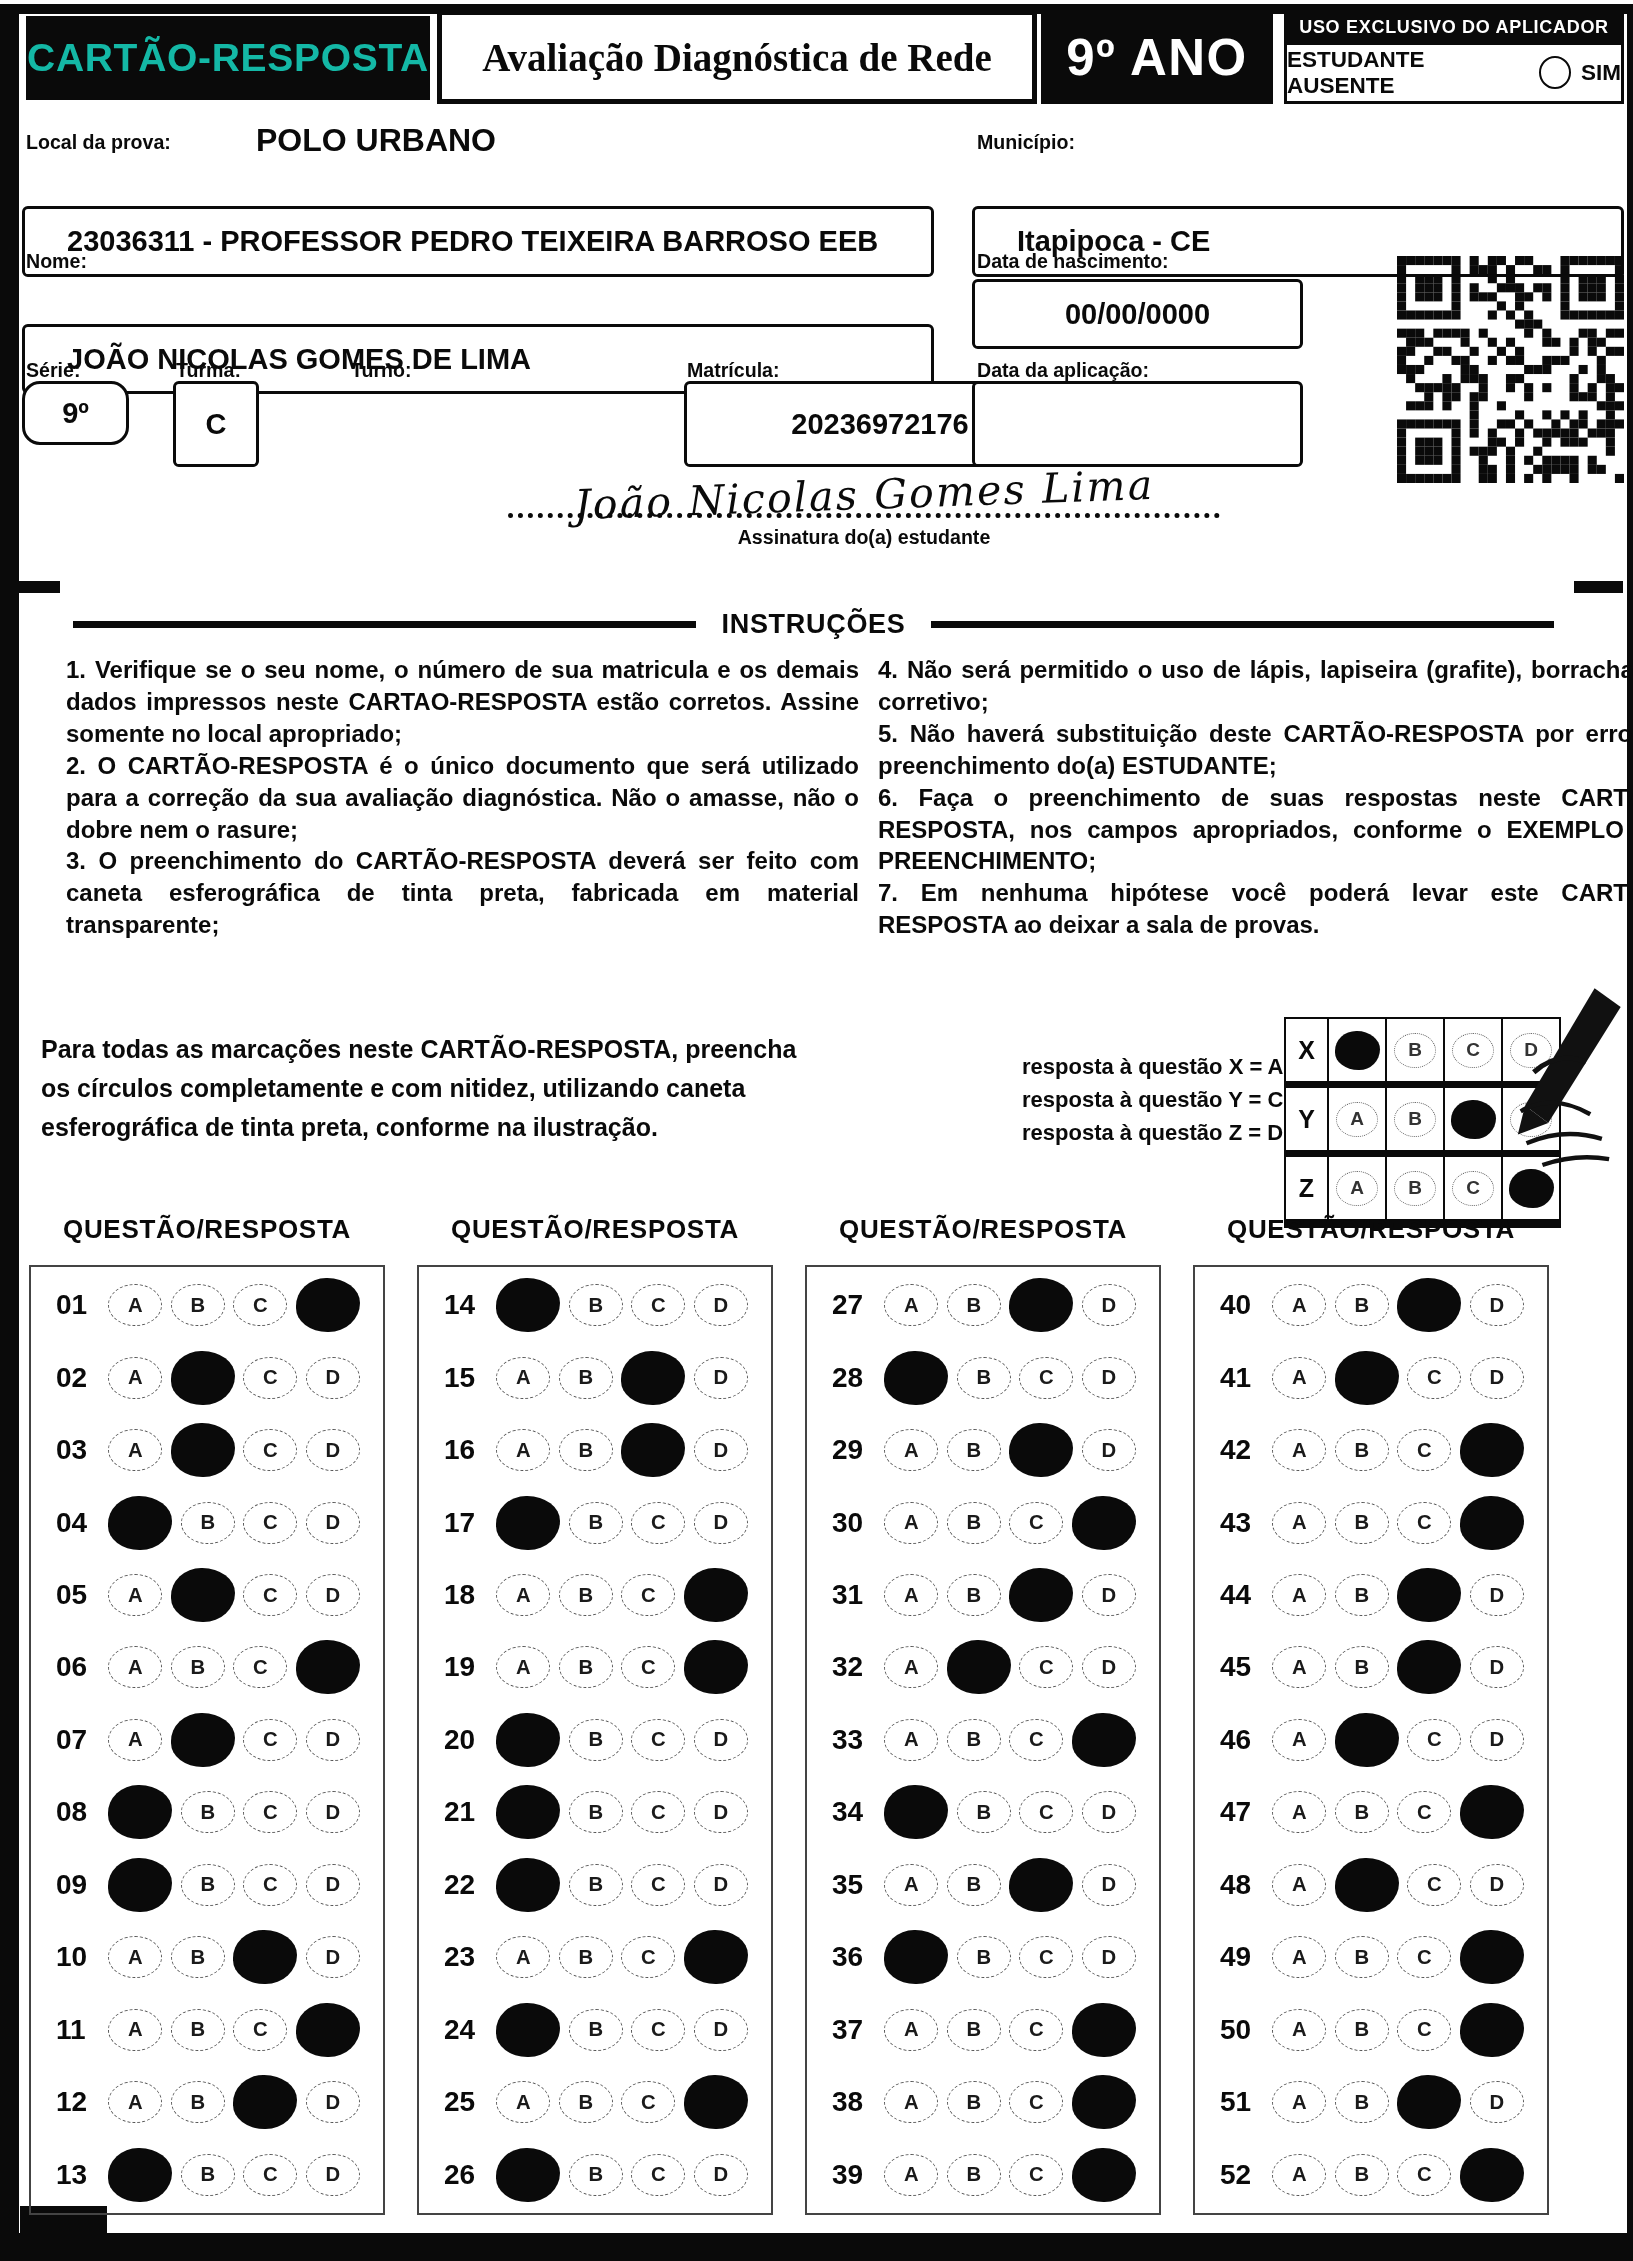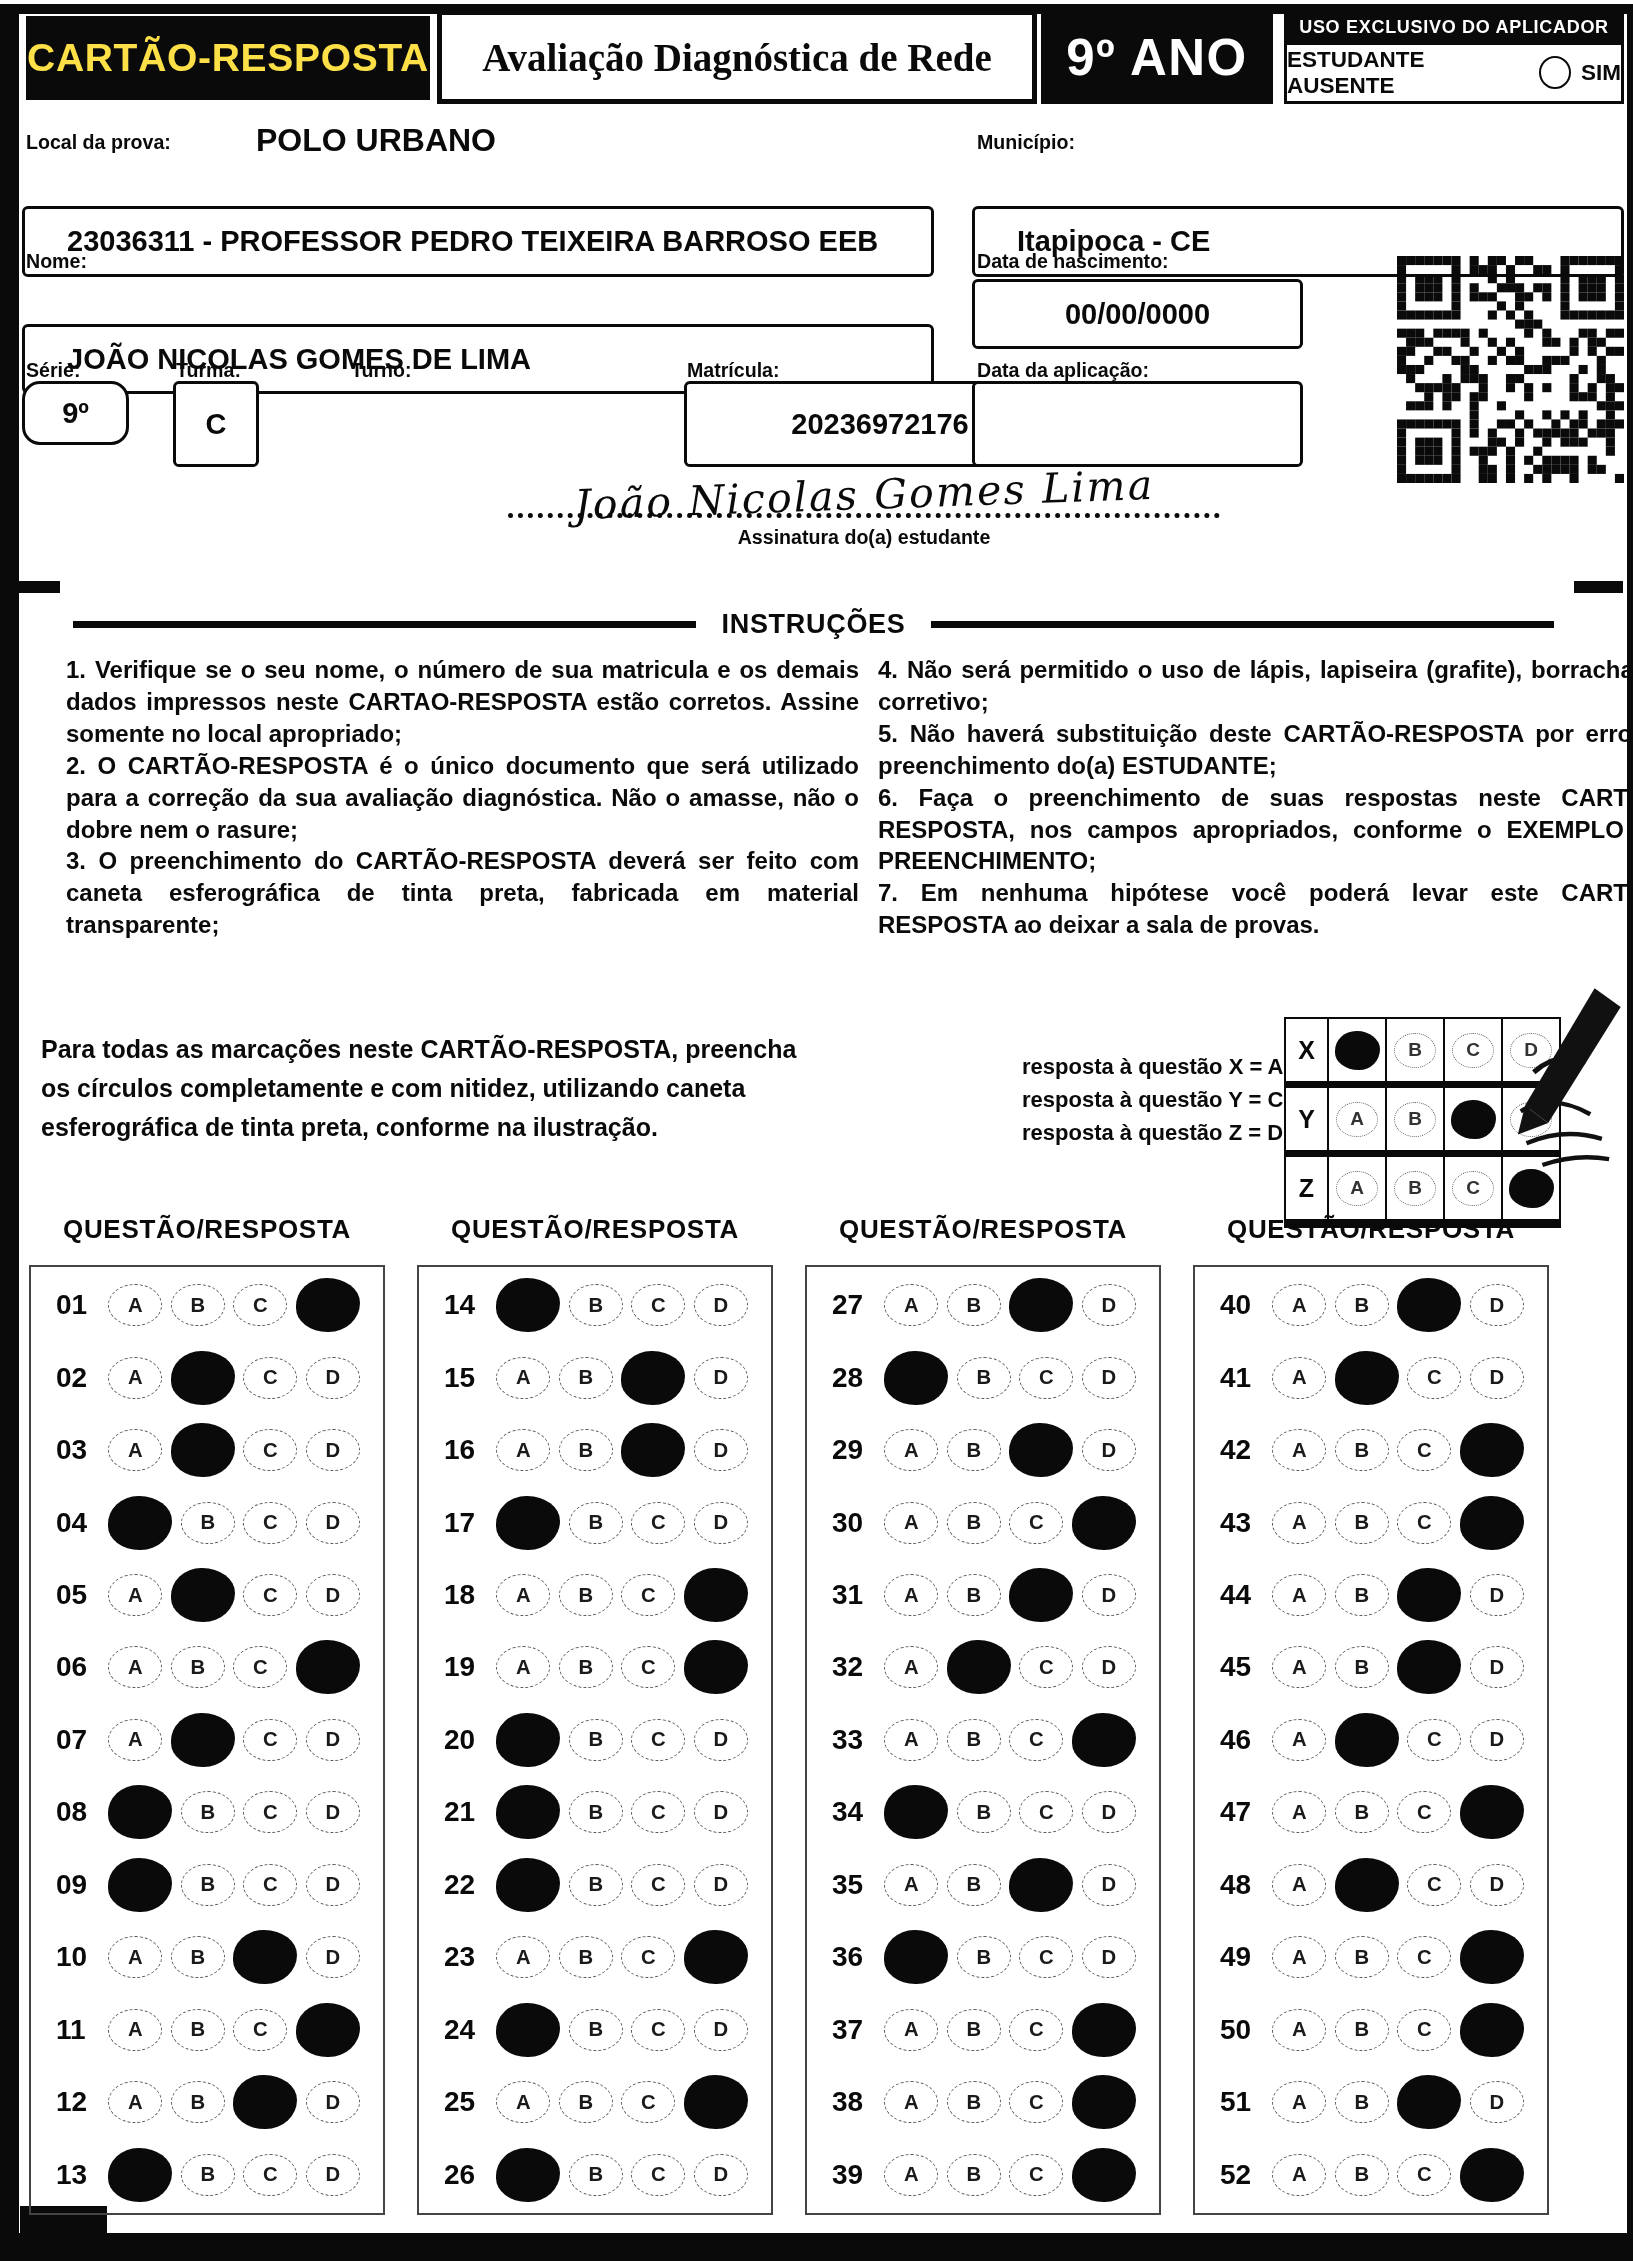--- a/index.html
+++ b/index.html
@@ -11,21 +11,21 @@
   }
   
   .frame-top { position:absolute; left:0; top:4.4px; width:1634px; height:9.4px; background:#0a0a0a; }
   .frame-left { position:absolute; left:0; top:4.4px; width:19px; height:2251px; background:#0a0a0a; }
   .frame-right { position:absolute; left:1627px; top:4.4px; width:6.5px; height:2229px; background:#0a0a0a; }
   .frame-bottom { position:absolute; left:0; top:2233px; width:1634px; height:28px; background:#0a0a0a; }
   .corner-step { position:absolute; left:20.3px; top:2206px; width:87px; height:29px; background:#0a0a0a; }
 
   
   .hdr-card { position:absolute; left:26px; top:16px; width:404px; height:84px; background:#0a0a0a;
-    color:#fde047; display:flex; align-items:center; justify-content:center; font-size:39px; font-weight:800; letter-spacing:0.7px; }
+    color:#14b8a6; display:flex; align-items:center; justify-content:center; font-size:39px; font-weight:800; letter-spacing:0.7px; }
   .hdr-exam { position:absolute; left:437px; top:10.2px; width:600px; height:94px; background:#fff; border:5.8px solid #0a0a0a;
     display:flex; align-items:center; justify-content:center; font-size:39px; font-weight:800;font-family:Liberation Serif, serif; }
   .hdr-grade { position:absolute; left:1041px; top:10.2px; width:232px; height:94px; background:#0a0a0a;
     color:#fff; display:flex; align-items:center; justify-content:center; font-size:51px; font-weight:800; letter-spacing:1.5px; }
   .hdr-aplicador { position:absolute; left:1284px; top:7.3px; width:340px; height:97px; border:3.6px solid #0a0a0a; background:#fff; }
   .uso-bar { height:35px; background:#0a0a0a; color:#fff; display:flex; align-items:center; justify-content:center;
     font-size:18px; font-weight:700; letter-spacing:0.7px; }
   .ausente-row { height:55px; display:flex; align-items:center; justify-content:center; gap:10.2px;
     font-size:22.5px; font-weight:800; }
   .ausente-circle { width:33px; height:33px; border:2.9px solid #0a0a0a; border-radius:50%; display:inline-block; }

